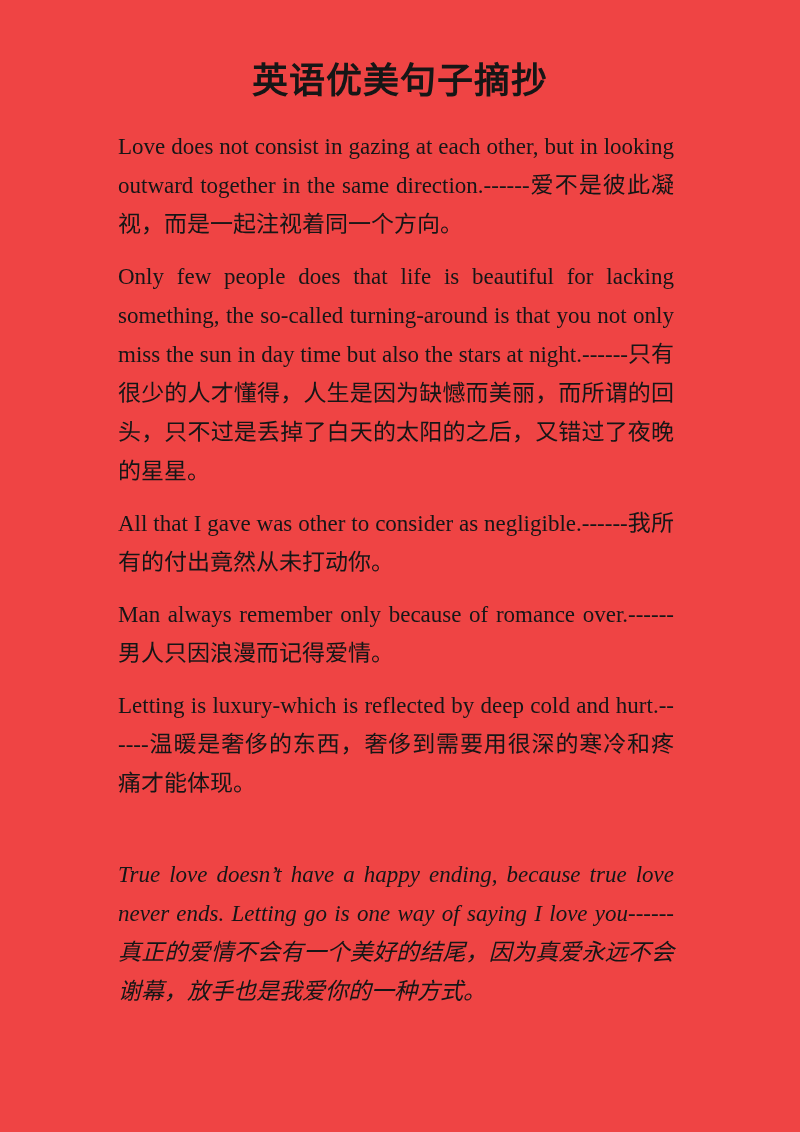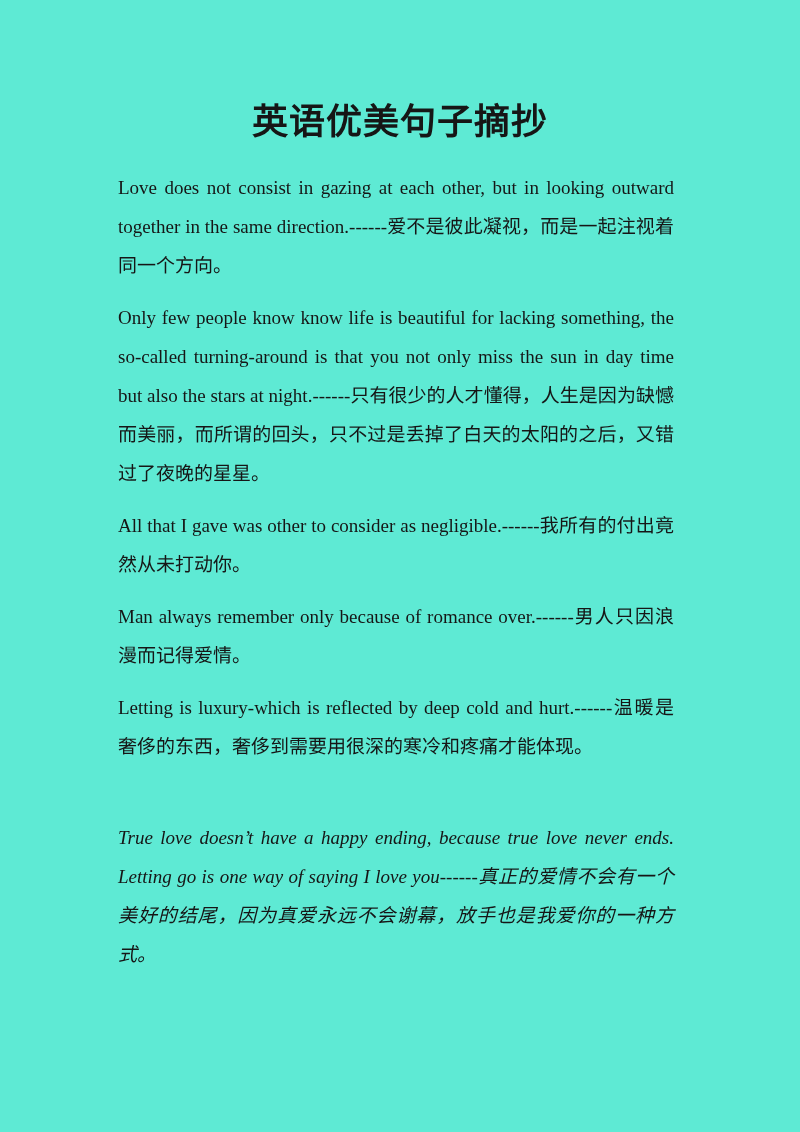--- a/index.html
+++ b/index.html
@@ -6,56 +6,56 @@
   html, body {
     margin: 0;
     padding: 0;
     background: #ffffff;
   }
   .page {
     position: relative;
     width: 800px;
     height: 1132px;
     margin: 0 auto;
-    background: #5eead4;
+    background: #ef4444;
     color: #161616;
-    padding: 98px 118px 0 118px;
+    padding: 57px 118px 0 118px;
     overflow: hidden;
     font-family: "Liberation Serif", "DejaVu Serif", serif;
   }
   .doc-title {
     margin: 0 0 24px 0;
     font-size: 36px;
     line-height: 46px;
     font-weight: bold;
     text-align: center;
     letter-spacing: 1px;
     font-family: "DejaVu Serif", "Liberation Serif", serif;
   }
   .para {
     margin: 0 8px 13px 0;
-    font-size: 19px;
+    font-size: 23px;
     line-height: 39px;
     text-align: justify;
     word-break: break-word;
   }
   .para.gap-before {
     margin-top: 52px;
     font-style: italic;
   }
 </style>
 </head>
 <body>
 
 <div class="page">
   <h1 class="doc-title">英语优美句子摘抄</h1>
 
   <p class="para">Love does not consist in gazing at each other, but in looking outward together in the same direction.------爱不是彼此凝视，而是一起注视着同一个方向。</p>
 
-  <p class="para">Only few people know know life is beautiful for lacking something, the so-called turning-around is that you not only miss the sun in day time but also the stars at night.------只有很少的人才懂得，人生是因为缺憾而美丽，而所谓的回头，只不过是丢掉了白天的太阳的之后，又错过了夜晚的星星。</p>
+  <p class="para">Only few people does that life is beautiful for lacking something, the so-called turning-around is that you not only miss the sun in day time but also the stars at night.------只有很少的人才懂得，人生是因为缺憾而美丽，而所谓的回头，只不过是丢掉了白天的太阳的之后，又错过了夜晚的星星。</p>
 
   <p class="para">All that I gave was other to consider as negligible.------我所有的付出竟然从未打动你。</p>
 
   <p class="para">Man always remember only because of romance over.------男人只因浪漫而记得爱情。</p>
 
   <p class="para">Letting is luxury-which is reflected by deep cold and hurt.------温暖是奢侈的东西，奢侈到需要用很深的寒冷和疼痛才能体现。</p>
 
   <p class="para gap-before">True love doesn’t have a happy ending, because true love never ends. Letting go is one way of saying I love you------真正的爱情不会有一个美好的结尾，因为真爱永远不会谢幕，放手也是我爱你的一种方式。</p>
 
 </div>

